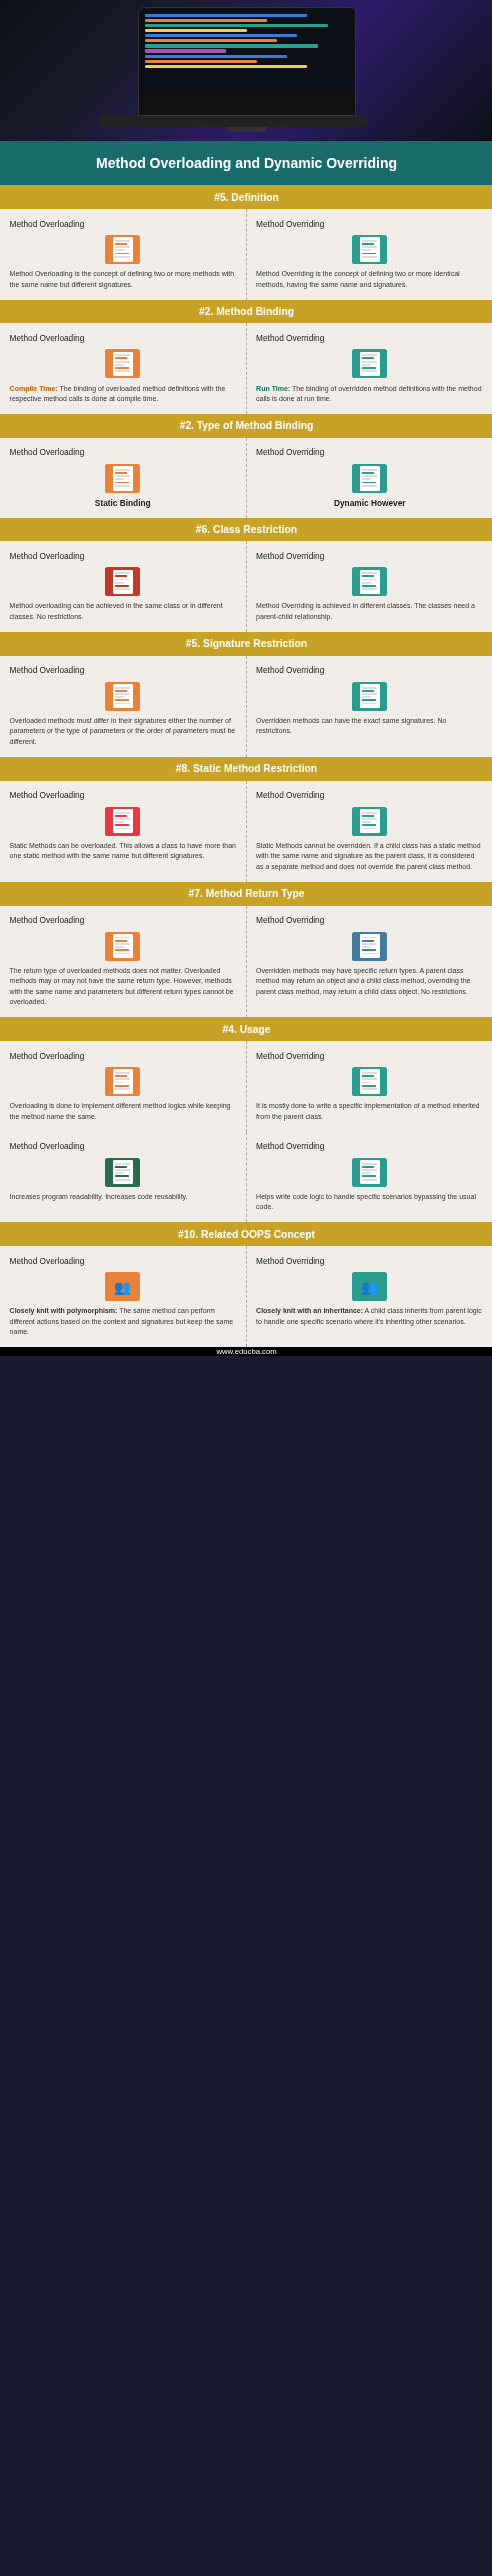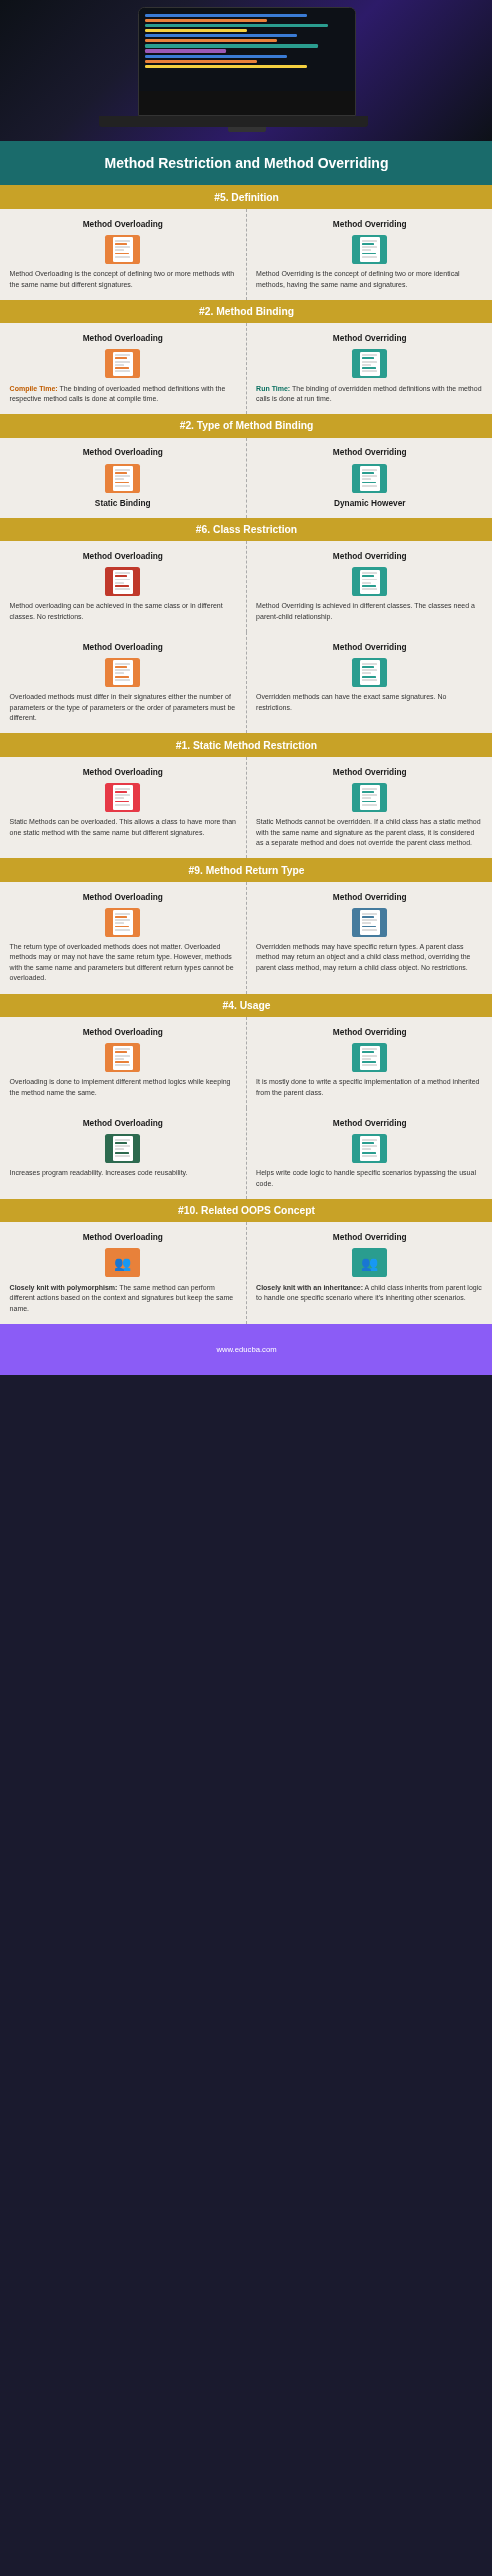--- a/index.html
+++ b/index.html
@@ -48,25 +48,24 @@
       width: 50%;
       padding: 9.6px;
       border-right: 1.3px dashed #aaa;
     }
     .col-right {
       width: 50%;
       padding: 9.6px;
     }
 
     .col-title {
-      font-weight: bold;
+      font-weight: normal;
       font-size: 8.3px;
       color: #1a1a1a;
       margin-bottom: 6.4px;
-      text-align: center;
     }
 
     .col-body {
       font-size: 7px;
       color: #333;
       line-height: 1.5;
       text-align: left;
     }
     .col-body strong {
       font-weight: bold;
@@ -80,24 +79,24 @@
       color: #1a1a1a;
       text-align: center;
       margin-top: 3.2px;
     }
 
     .section-wrapper {
       margin: 0;
     }
 
     .footer {
-      background: #8b5cf6;
+      background: #000000;
       color: white;
       text-align: center;
-      padding: 21px;
+      padding: 0;
       font-size: 7.7px;
     }
   </style>
 </head>
 <body>
 
 <div class="hero-image">
   <div style="position:relative; width:244px; height:128px;">
     <div style="width:218px; height:109px; background:#111; border-radius:6.4px 6.4px 0 0; border:1.9px solid #333; margin:0 auto; position:relative; overflow:hidden;">
       <div style="background:#0d1117; height:83px; padding:6.4px; display:flex; flex-direction:column; gap:1.9px;">
@@ -112,21 +111,21 @@
         <div style="height:3.2px; width:70%; background:#3a7bd5; border-radius:1.3px;"></div>
         <div style="height:3.2px; width:55%; background:#e8813a; border-radius:1.3px;"></div>
         <div style="height:3.2px; width:80%; background:#f4d03f; border-radius:1.3px;"></div>
       </div>
     </div>
     <div style="width:269px; height:11.5px; background:#222; border-radius:0 0 3.2px 3.2px; margin-left:-26px; margin-top:0;"></div>
     <div style="width:38px; height:5.1px; background:#333; margin:0 auto; border-radius:0 0 2.6px 2.6px;"></div>
   </div>
 </div>
 
-<div class="main-title-bar">Method Restriction and Method Overriding</div>
+<div class="main-title-bar">Method Overloading and Dynamic Overriding</div>
 
 <div id="sections-container">
     <div class="section-wrapper">
     <div class="section-header">#5. Definition</div>
 
       <div class="two-col">
         <div class="col-left">
           <div class="col-title">Method Overloading</div>
           <div style="display:flex;justify-content:center;margin-bottom:5.1px;">
             <div style="width:35px;height:29px;background:#e8813a;border-radius:2.6px;display:flex;align-items:center;justify-content:center;">
@@ -268,20 +267,21 @@
       <div style="height:1.9px;background:#2a9d8f;border-radius:0.6px;width:90%;"></div>
       <div style="height:1.9px;background:#ddd;border-radius:0.6px;"></div>
     </div>
   </div>
           </div>
           <div class="col-body">Method Overriding is achieved in different classes. The classes need a parent-child relationship.</div>
         </div>
       </div>
   </div>
     <div class="section-wrapper">
+    <div class="section-header">#5. Signature Restriction</div>
 
       <div class="two-col">
         <div class="col-left">
           <div class="col-title">Method Overloading</div>
           <div style="display:flex;justify-content:center;margin-bottom:5.1px;">
             <div style="width:35px;height:29px;background:#e8813a;border-radius:2.6px;display:flex;align-items:center;justify-content:center;">
     <div style="width:20.5px;height:24.4px;background:white;border-radius:1.3px;padding:2.6px;display:flex;flex-direction:column;gap:1.3px;">
       <div style="height:1.9px;background:#ddd;border-radius:0.6px;"></div>
       <div style="height:1.9px;background:#e8813a;border-radius:0.6px;width:80%;"></div>
       <div style="height:1.9px;background:#ddd;border-radius:0.6px;"></div>
@@ -305,21 +305,21 @@
       <div style="height:1.9px;background:#2a9d8f;border-radius:0.6px;width:90%;"></div>
       <div style="height:1.9px;background:#ddd;border-radius:0.6px;"></div>
     </div>
   </div>
           </div>
           <div class="col-body">Overridden methods can have the exact same signatures. No restrictions.</div>
         </div>
       </div>
   </div>
     <div class="section-wrapper">
-    <div class="section-header">#1. Static Method Restriction</div>
+    <div class="section-header">#8. Static Method Restriction</div>
 
       <div class="two-col">
         <div class="col-left">
           <div class="col-title">Method Overloading</div>
           <div style="display:flex;justify-content:center;margin-bottom:5.1px;">
             <div style="width:35px;height:29px;background:#e63946;border-radius:2.6px;display:flex;align-items:center;justify-content:center;">
     <div style="width:20.5px;height:24.4px;background:white;border-radius:1.3px;padding:2.6px;display:flex;flex-direction:column;gap:1.3px;">
       <div style="height:1.9px;background:#ddd;border-radius:0.6px;"></div>
       <div style="height:1.9px;background:#e63946;border-radius:0.6px;width:80%;"></div>
       <div style="height:1.9px;background:#ddd;border-radius:0.6px;"></div>
@@ -343,21 +343,21 @@
       <div style="height:1.9px;background:#2a9d8f;border-radius:0.6px;width:90%;"></div>
       <div style="height:1.9px;background:#ddd;border-radius:0.6px;"></div>
     </div>
   </div>
           </div>
           <div class="col-body">Static Methods cannot be overridden. If a child class has a static method with the same name and signature as the parent class, it is considered as a separate method and does not override the parent class method.</div>
         </div>
       </div>
   </div>
     <div class="section-wrapper">
-    <div class="section-header">#9. Method Return Type</div>
+    <div class="section-header">#7. Method Return Type</div>
 
       <div class="two-col">
         <div class="col-left">
           <div class="col-title">Method Overloading</div>
           <div style="display:flex;justify-content:center;margin-bottom:5.1px;">
             <div style="width:35px;height:29px;background:#e8813a;border-radius:2.6px;display:flex;align-items:center;justify-content:center;">
     <div style="width:20.5px;height:24.4px;background:white;border-radius:1.3px;padding:2.6px;display:flex;flex-direction:column;gap:1.3px;">
       <div style="height:1.9px;background:#ddd;border-radius:0.6px;"></div>
       <div style="height:1.9px;background:#e8813a;border-radius:0.6px;width:80%;"></div>
       <div style="height:1.9px;background:#ddd;border-radius:0.6px;"></div>

